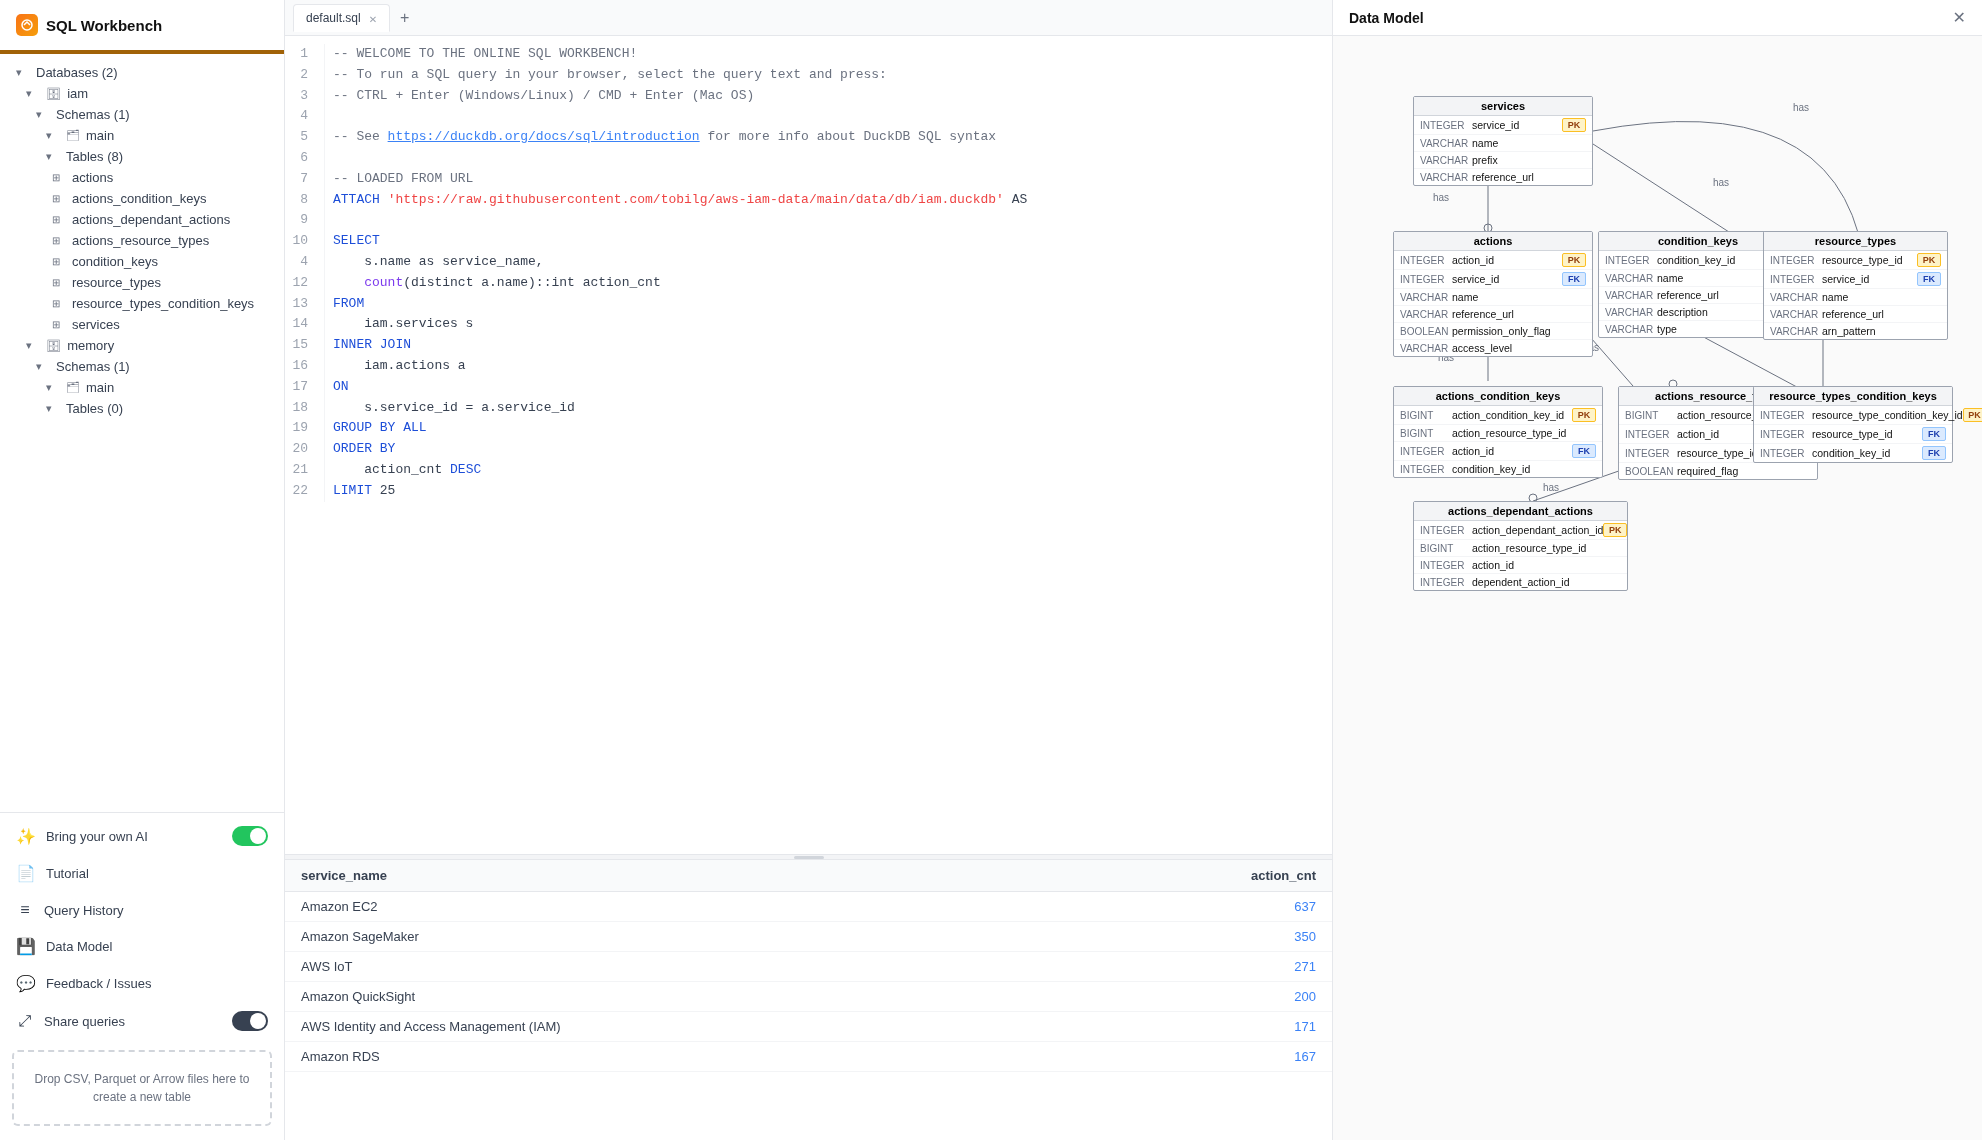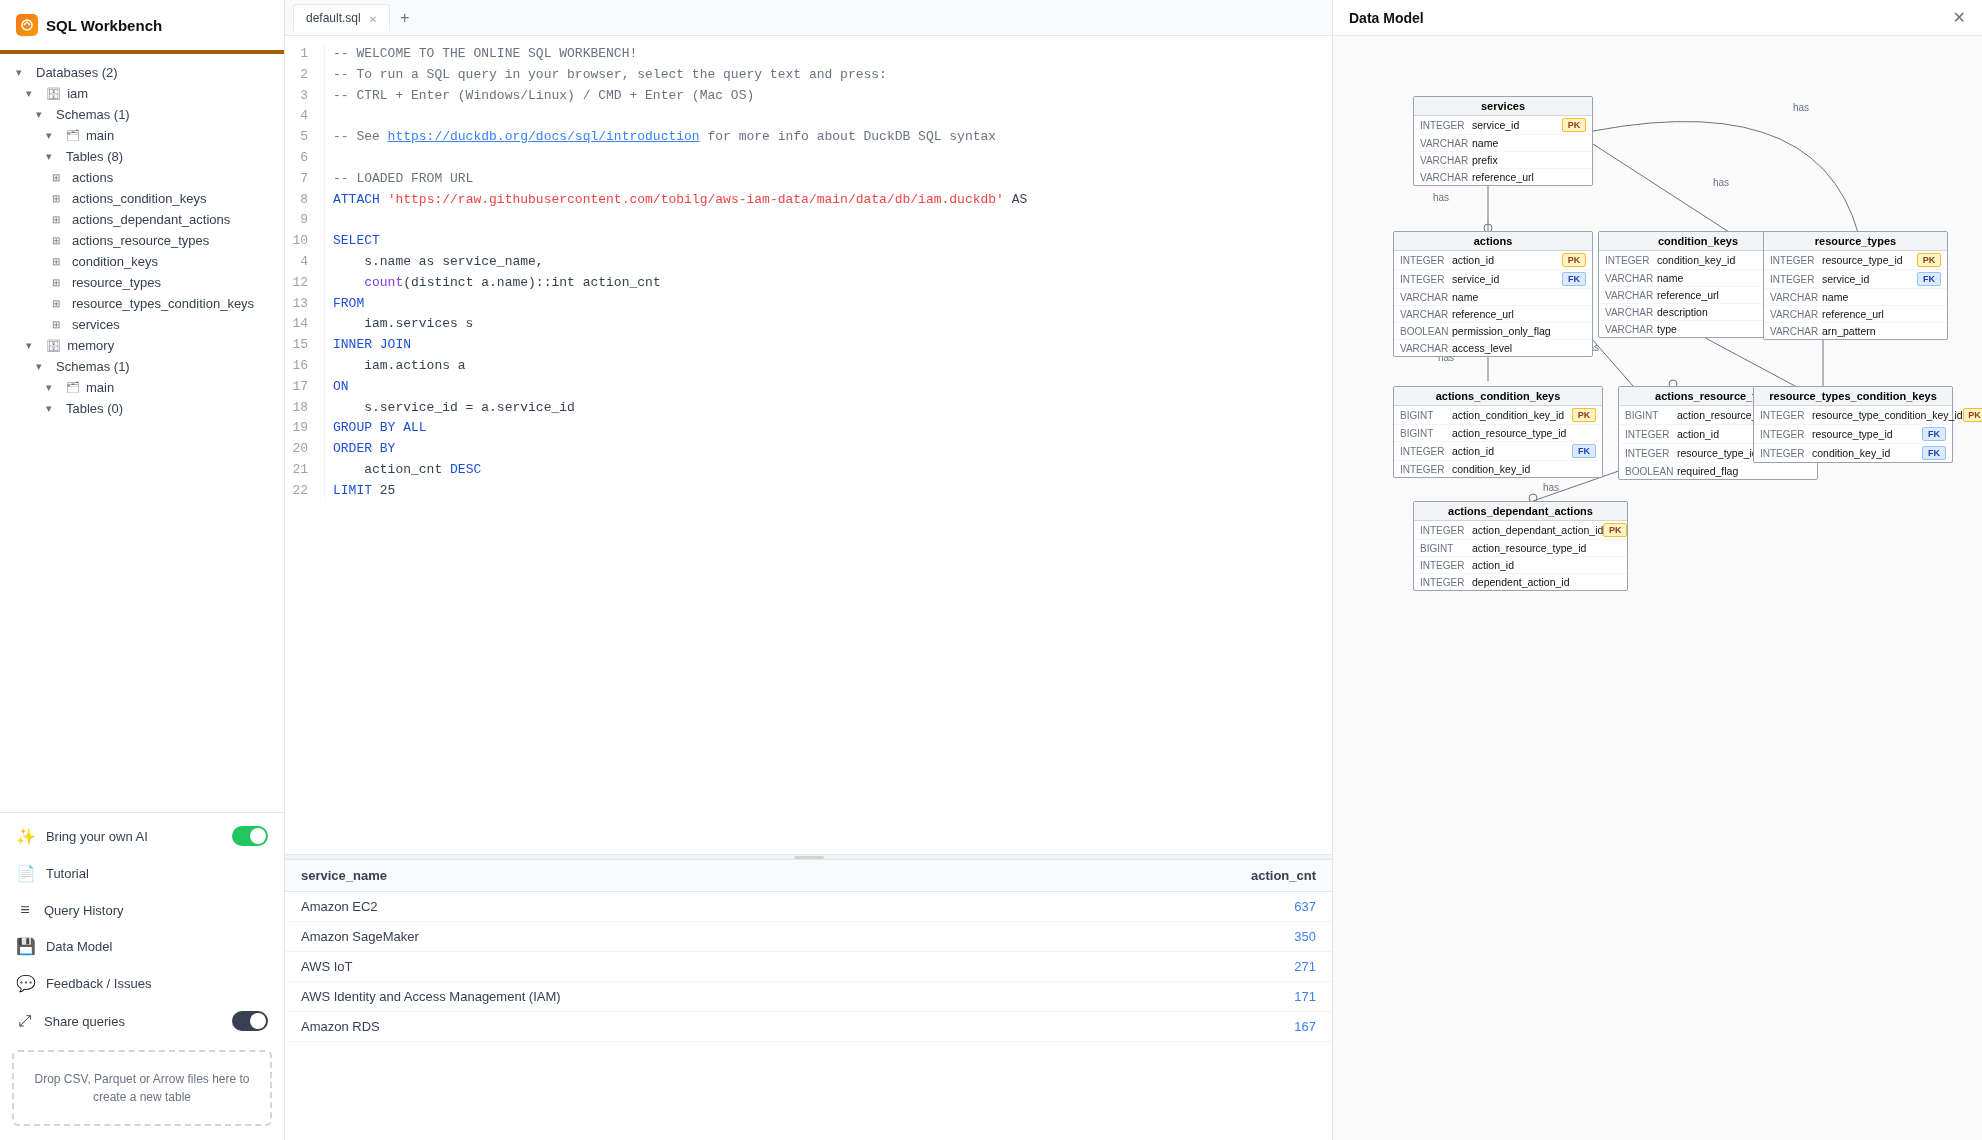--- a/index.html
+++ b/index.html
@@ -435,20 +435,24 @@
     </tr>
             <tr>
       <td>Amazon SageMaker</td>
       <td class="num">350</td>
     </tr>
             <tr>
       <td>AWS IoT</td>
       <td class="num">271</td>
     </tr>
             <tr>
+      <td>Amazon QuickSight</td>
+      <td class="num">200</td>
+    </tr>
+            <tr>
       <td>AWS Identity and Access Management (IAM)</td>
       <td class="num">171</td>
     </tr>
             <tr>
       <td>Amazon RDS</td>
       <td class="num">167</td>
     </tr>
           </tbody>
       </table>
     </div>

